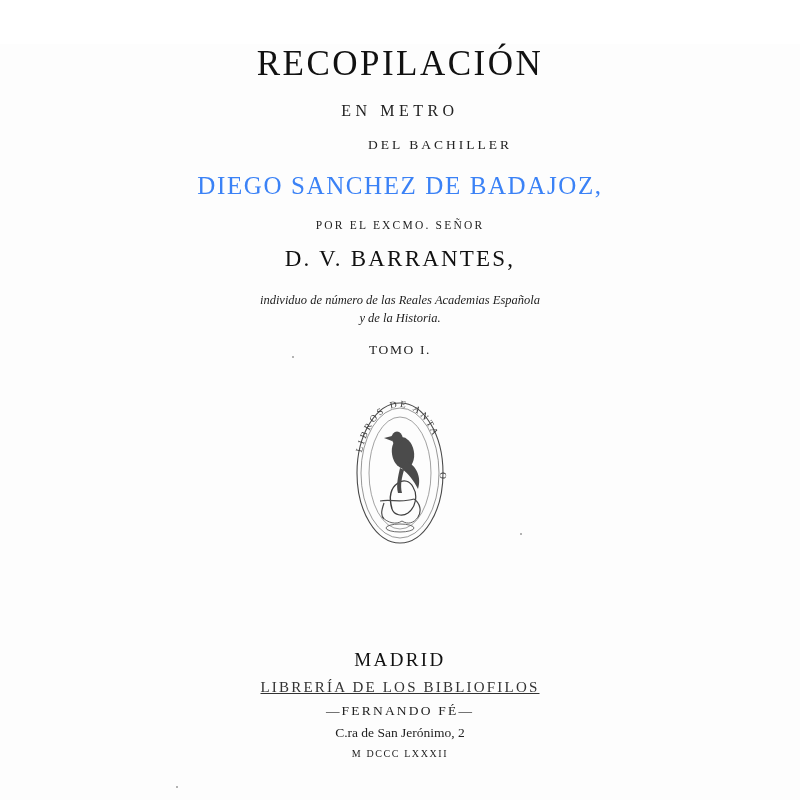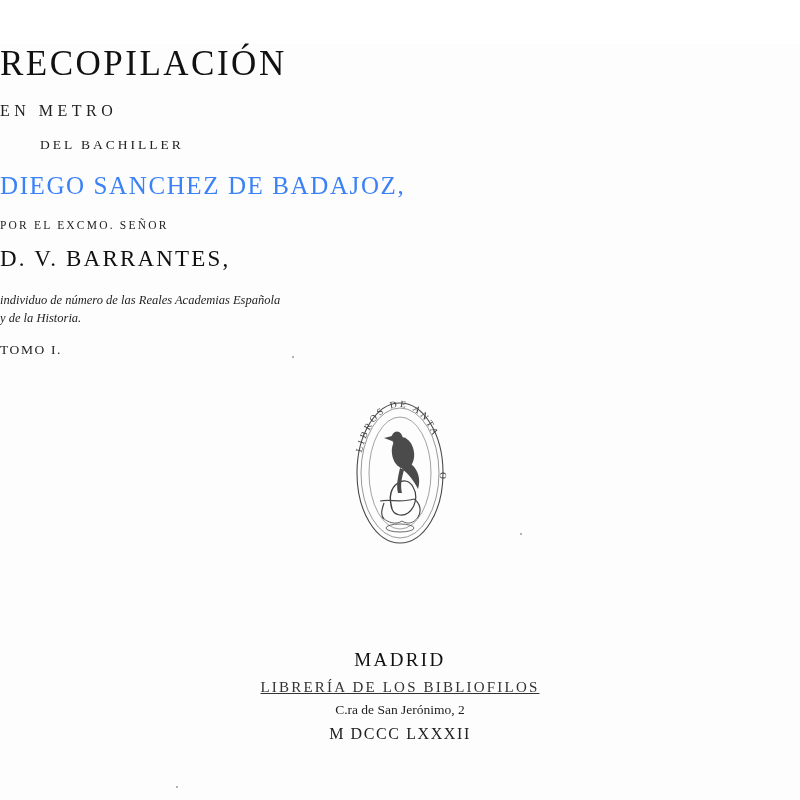--- a/index.html
+++ b/index.html
@@ -14,20 +14,21 @@
     color: #1a1a1a;
     overflow: hidden;
   }
   .page {
     position: relative;
     width: 800px;
     height: 800px;
     background: #fdfdfd;
   }
   .block {
+    text-align: center;
     width: 100%;
   }
   .title-main {
     margin-top: 44px;
     font-size: 35px;
     letter-spacing: 2.5px;
     font-weight: 400;
     color: #111;
     font-family: "Liberation Serif", serif;
   }
@@ -118,21 +119,21 @@
     letter-spacing: 2.2px;
     color: #222;
   }
   .address {
     margin-top: 6px;
     font-size: 13.5px;
     color: #222;
   }
   .year {
     margin-top: 7px;
-    font-size: 16px;
+    font-size: 10px;
     letter-spacing: 1.6px;
     color: #222;
   }
   .speck {
     position: absolute;
     width: 2px;
     height: 2px;
     background: #9a9a9a;
     border-radius: 50%;
   }
@@ -187,20 +188,21 @@
         <path d="M42 126 C 48 132, 56 134, 62 130"></path>
         <path d="M62 130 C 68 134, 74 132, 78 126"></path>
       </g>
       <ellipse cx="60" cy="137" rx="14" ry="4" fill="none" stroke="#5a5a5a" stroke-width="0.9"></ellipse>
     </svg>
   </div>
 
   <div class="imprint">
     <div class="city">MADRID</div>
     <div class="shop">LIBRERÍA DE LOS BIBLIOFILOS</div>
+    <div class="publisher">—FERNANDO FÉ—</div>
     <div class="address">C.ra de San Jerónimo, 2</div>
     <div class="year">M DCCC LXXXII</div>
   </div>
 
   <div class="speck" style="left:292px; top:312px;"></div>
   <div class="speck" style="left:520px; top:489px;"></div>
   <div class="speck" style="left:176px; top:742px;"></div>
 </div>
 
 </body></html>

